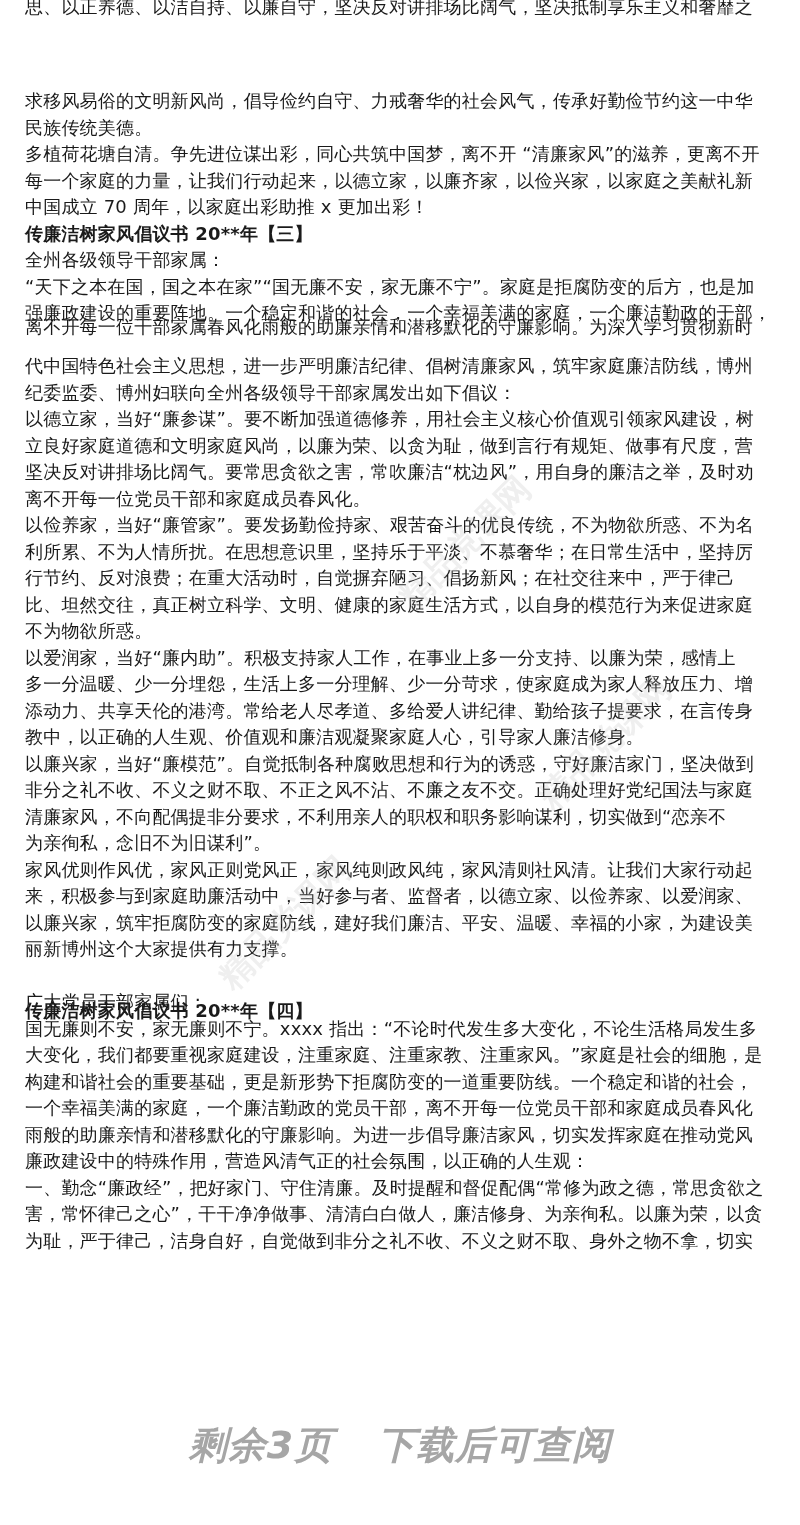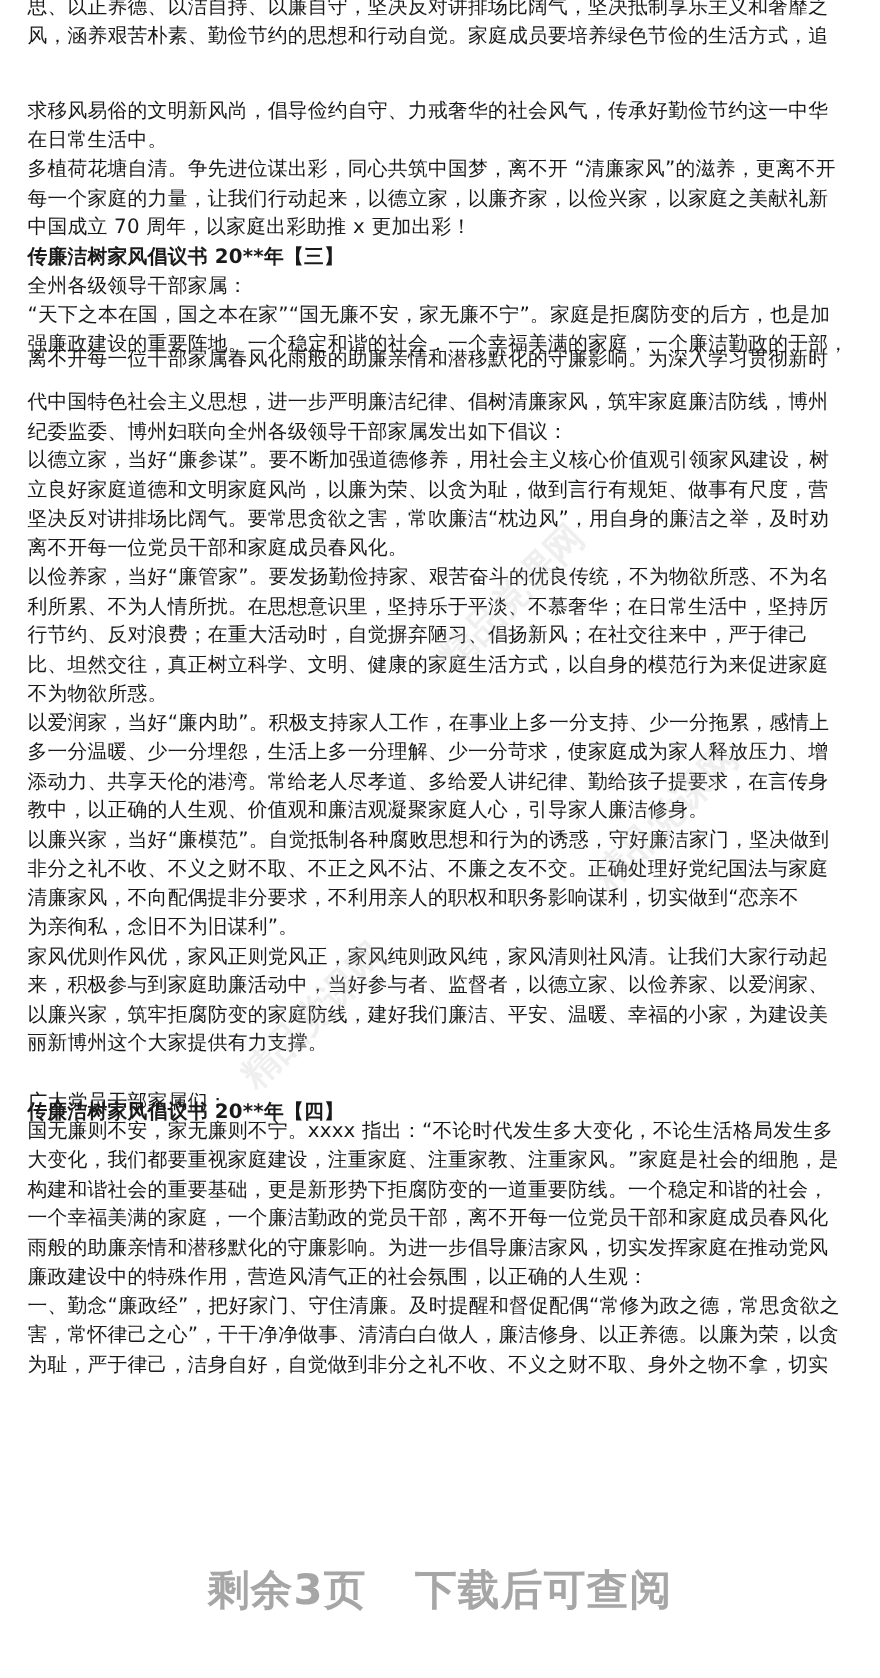--- a/index.html
+++ b/index.html
@@ -8,75 +8,74 @@
   .page { position: absolute; left: 0; width: 800px; }
   .page-top { top: -10px; height: 62px; overflow: hidden; }
   .page-main { top: 88px; }
   .line { position: absolute; left: 25px; width: 760px; font-size: 18px; line-height: 26.5px;
           white-space: nowrap; letter-spacing: 0.2px; }
   .heading { font-weight: bold; }
   .watermark { position: absolute; color: rgba(180,180,180,0.22); font-size: 34px; font-weight: bold;
                transform: rotate(-45deg); white-space: nowrap; pointer-events: none; }
   .footer-banner { position: absolute; top: 1420px; left: 0; width: 800px; text-align: center;
                    font-size: 38px; font-weight: bold; color: #a6a6a6; letter-spacing: 1px; }
-  .footer-banner span { display: inline-block; }
+  .footer-banner span { display: inline-block; font-style: italic; }
   .footer-gap { width: 44px; }
 </style>
 </head>
 <body>
 
 <div class="page page-top">
   <div class="line" style="top:4px">思、以正养德、以洁自持、以廉自守，坚决反对讲排场比阔气，坚决抵制享乐主义和奢靡之</div>
-  <div class="line" style="top:30px">风，涵养艰苦朴素、勤俭节约的思想和行动自觉。家庭成员要培养绿色节俭的生活方式，追</div>
 </div>
 
 <div class="page page-main">
   <div class="line" style="top:0px">求移风易俗的文明新风尚，倡导俭约自守、力戒奢华的社会风气，传承好勤俭节约这一中华</div>
-  <div class="line" style="top:26.5px">在日常生活中。</div>
+  <div class="line" style="top:26.5px">民族传统美德。</div>
   <div class="line" style="top:53px">多植荷花塘自清。争先进位谋出彩，同心共筑中国梦，离不开 “清廉家风”的滋养，更离不开</div>
   <div class="line" style="top:79.5px">每一个家庭的力量，让我们行动起来，以德立家，以廉齐家，以俭兴家，以家庭之美献礼新</div>
   <div class="line" style="top:106px">中国成立 70 周年，以家庭出彩助推 x 更加出彩！</div>
   <div class="line heading" style="top:132.5px">传廉洁树家风倡议书 20**年【三】</div>
   <div class="line" style="top:159px">全州各级领导干部家属：</div>
   <div class="line" style="top:185.5px">“天下之本在国，国之本在家”“国无廉不安，家无廉不宁”。家庭是拒腐防变的后方，也是加</div>
   <div class="line" style="top:212px">强廉政建设的重要阵地。一个稳定和谐的社会，一个幸福美满的家庭，一个廉洁勤政的干部，</div>
   <div class="line" style="top:226px">离不开每一位干部家属春风化雨般的助廉亲情和潜移默化的守廉影响。为深入学习贯彻新时</div>
   <div class="line" style="top:265px">代中国特色社会主义思想，进一步严明廉洁纪律、倡树清廉家风，筑牢家庭廉洁防线，博州</div>
   <div class="line" style="top:291.5px">纪委监委、博州妇联向全州各级领导干部家属发出如下倡议：</div>
   <div class="line" style="top:318px">以德立家，当好“廉参谋”。要不断加强道德修养，用社会主义核心价值观引领家风建设，树</div>
   <div class="line" style="top:344.5px">立良好家庭道德和文明家庭风尚，以廉为荣、以贪为耻，做到言行有规矩、做事有尺度，营</div>
   <div class="line" style="top:371px">坚决反对讲排场比阔气。要常思贪欲之害，常吹廉洁“枕边风”，用自身的廉洁之举，及时劝</div>
   <div class="line" style="top:397.5px">离不开每一位党员干部和家庭成员春风化。</div>
   <div class="line" style="top:424px">以俭养家，当好“廉管家”。要发扬勤俭持家、艰苦奋斗的优良传统，不为物欲所惑、不为名</div>
   <div class="line" style="top:450.5px">利所累、不为人情所扰。在思想意识里，坚持乐于平淡、不慕奢华；在日常生活中，坚持厉</div>
   <div class="line" style="top:477px">行节约、反对浪费；在重大活动时，自觉摒弃陋习、倡扬新风；在社交往来中，严于律己</div>
   <div class="line" style="top:503.5px">比、坦然交往，真正树立科学、文明、健康的家庭生活方式，以自身的模范行为来促进家庭</div>
   <div class="line" style="top:530px">不为物欲所惑。</div>
-  <div class="line" style="top:556.5px">以爱润家，当好“廉内助”。积极支持家人工作，在事业上多一分支持、少一分拖累，感情上</div>
+  <div class="line" style="top:556.5px">以爱润家，当好“廉内助”。积极支持家人工作，在事业上多一分支持、以廉为荣，感情上</div>
   <div class="line" style="top:583px">多一分温暖、少一分埋怨，生活上多一分理解、少一分苛求，使家庭成为家人释放压力、增</div>
   <div class="line" style="top:609.5px">添动力、共享天伦的港湾。常给老人尽孝道、多给爱人讲纪律、勤给孩子提要求，在言传身</div>
   <div class="line" style="top:636px">教中，以正确的人生观、价值观和廉洁观凝聚家庭人心，引导家人廉洁修身。</div>
   <div class="line" style="top:662.5px">以廉兴家，当好“廉模范”。自觉抵制各种腐败思想和行为的诱惑，守好廉洁家门，坚决做到</div>
   <div class="line" style="top:689px">非分之礼不收、不义之财不取、不正之风不沾、不廉之友不交。正确处理好党纪国法与家庭</div>
   <div class="line" style="top:715.5px">清廉家风，不向配偶提非分要求，不利用亲人的职权和职务影响谋利，切实做到“恋亲不</div>
   <div class="line" style="top:742px">为亲徇私，念旧不为旧谋利”。</div>
   <div class="line" style="top:768.5px">家风优则作风优，家风正则党风正，家风纯则政风纯，家风清则社风清。让我们大家行动起</div>
   <div class="line" style="top:795px">来，积极参与到家庭助廉活动中，当好参与者、监督者，以德立家、以俭养家、以爱润家、</div>
   <div class="line" style="top:821.5px">以廉兴家，筑牢拒腐防变的家庭防线，建好我们廉洁、平安、温暖、幸福的小家，为建设美</div>
   <div class="line" style="top:848px">丽新博州这个大家提供有力支撑。</div>
   <div class="line heading" style="top:910px">传廉洁树家风倡议书 20**年【四】</div>
   <div class="line" style="top:901px">广大党员干部家属们：</div>
   <div class="line" style="top:927.5px">国无廉则不安，家无廉则不宁。xxxx 指出：“不论时代发生多大变化，不论生活格局发生多</div>
   <div class="line" style="top:954px">大变化，我们都要重视家庭建设，注重家庭、注重家教、注重家风。”家庭是社会的细胞，是</div>
   <div class="line" style="top:980.5px">构建和谐社会的重要基础，更是新形势下拒腐防变的一道重要防线。一个稳定和谐的社会，</div>
   <div class="line" style="top:1007px">一个幸福美满的家庭，一个廉洁勤政的党员干部，离不开每一位党员干部和家庭成员春风化</div>
   <div class="line" style="top:1033.5px">雨般的助廉亲情和潜移默化的守廉影响。为进一步倡导廉洁家风，切实发挥家庭在推动党风</div>
   <div class="line" style="top:1060px">廉政建设中的特殊作用，营造风清气正的社会氛围，以正确的人生观：</div>
   <div class="line" style="top:1086.5px">一、勤念“廉政经”，把好家门、守住清廉。及时提醒和督促配偶“常修为政之德，常思贪欲之</div>
-  <div class="line" style="top:1113px">害，常怀律己之心”，干干净净做事、清清白白做人，廉洁修身、以正养德。以廉为荣，以贪</div>
+  <div class="line" style="top:1113px">害，常怀律己之心”，干干净净做事、清清白白做人，廉洁修身、为亲徇私。以廉为荣，以贪</div>
   <div class="line" style="top:1139.5px">为耻，严于律己，洁身自好，自觉做到非分之礼不收、不义之财不取、身外之物不拿，切实</div>
 </div>
 
 <div class="watermark" style="top:520px; left:380px;">精品党课网</div>
 <div class="watermark" style="top:720px; left:520px;">精品党课网</div>
 <div class="watermark" style="top:900px; left:200px;">精品党课网</div>
 
 <div class="footer-banner">
   <span>剩余3页</span><span class="footer-gap"></span><span>下载后可查阅</span>
 </div>

